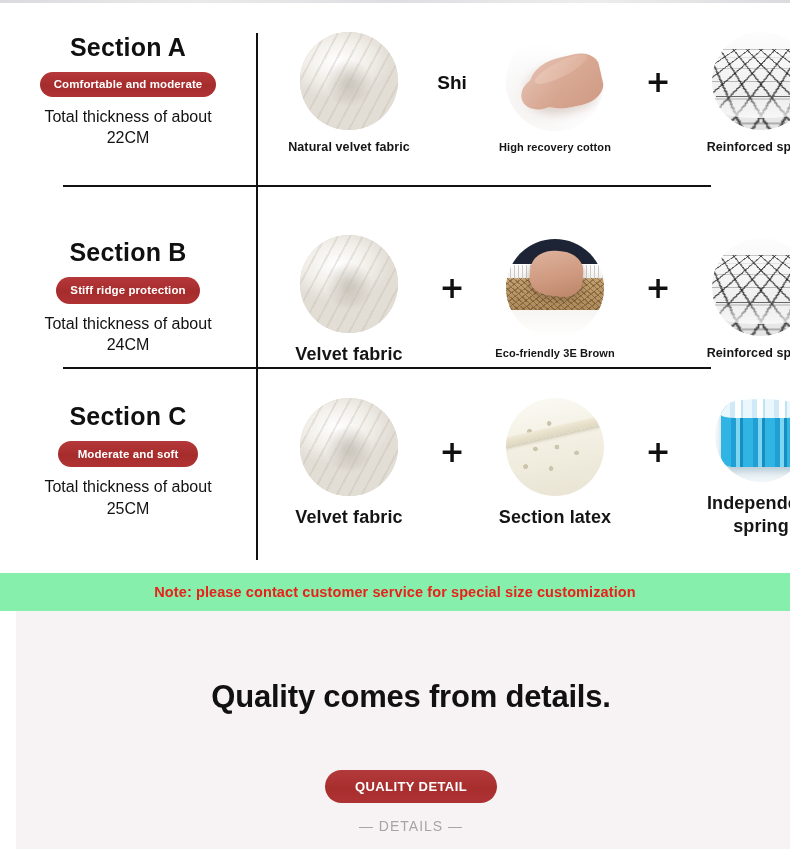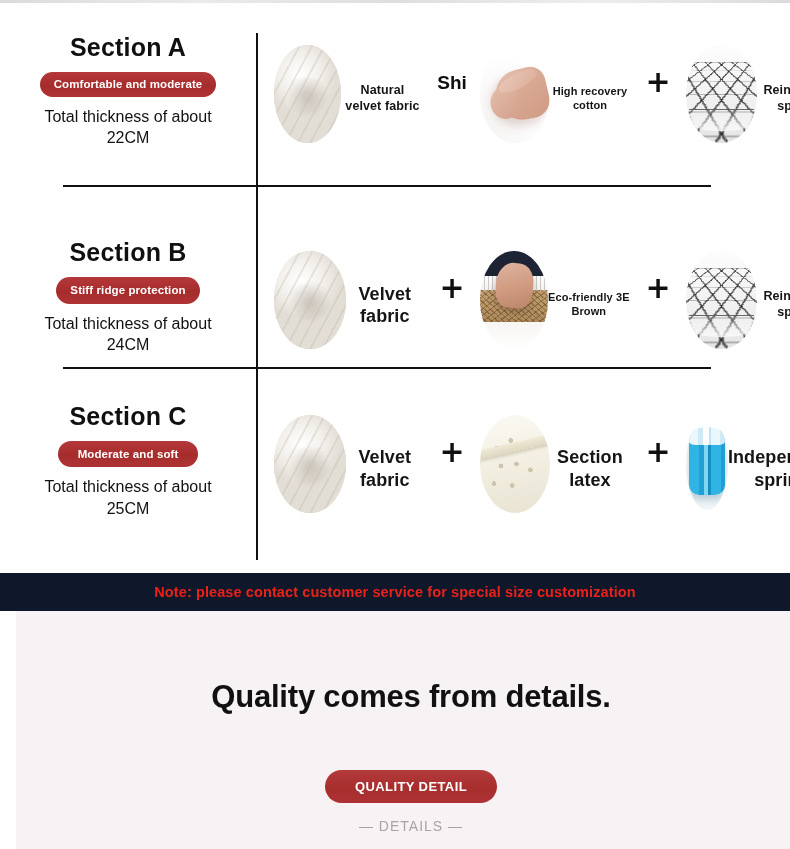--- a/index.html
+++ b/index.html
@@ -109,21 +109,21 @@
     flex: 1 1 auto;
     display: flex;
     align-items: center;
     justify-content: flex-start;
     padding-left: 18px;
     box-sizing: border-box;
   }
   .material {
     width: 150px;
     display: flex;
-    flex-direction: row;
+    flex-direction: column;
     align-items: center;
   }
   .thumb {
     width: 98px;
     height: 98px;
     border-radius: 50%;
     overflow: hidden;
     position: relative;
     background: #ffffff;
   }
@@ -307,21 +307,21 @@
         #bfe3f3 20px 22px);
     border-radius: 50% 50% 18% 18%;
   }
 
   
   .note-bar {
     position: absolute;
     top: 573px; left: 0;
     width: 790px;
     height: 38px;
-    background: #0f172a;
+    background: #86efac;
     display: flex;
     align-items: center;
     justify-content: center;
   }
   .note-text {
     color: #e8221a;
     font-size: 14.5px;
     font-weight: bold;
     letter-spacing: .1px;
   }

